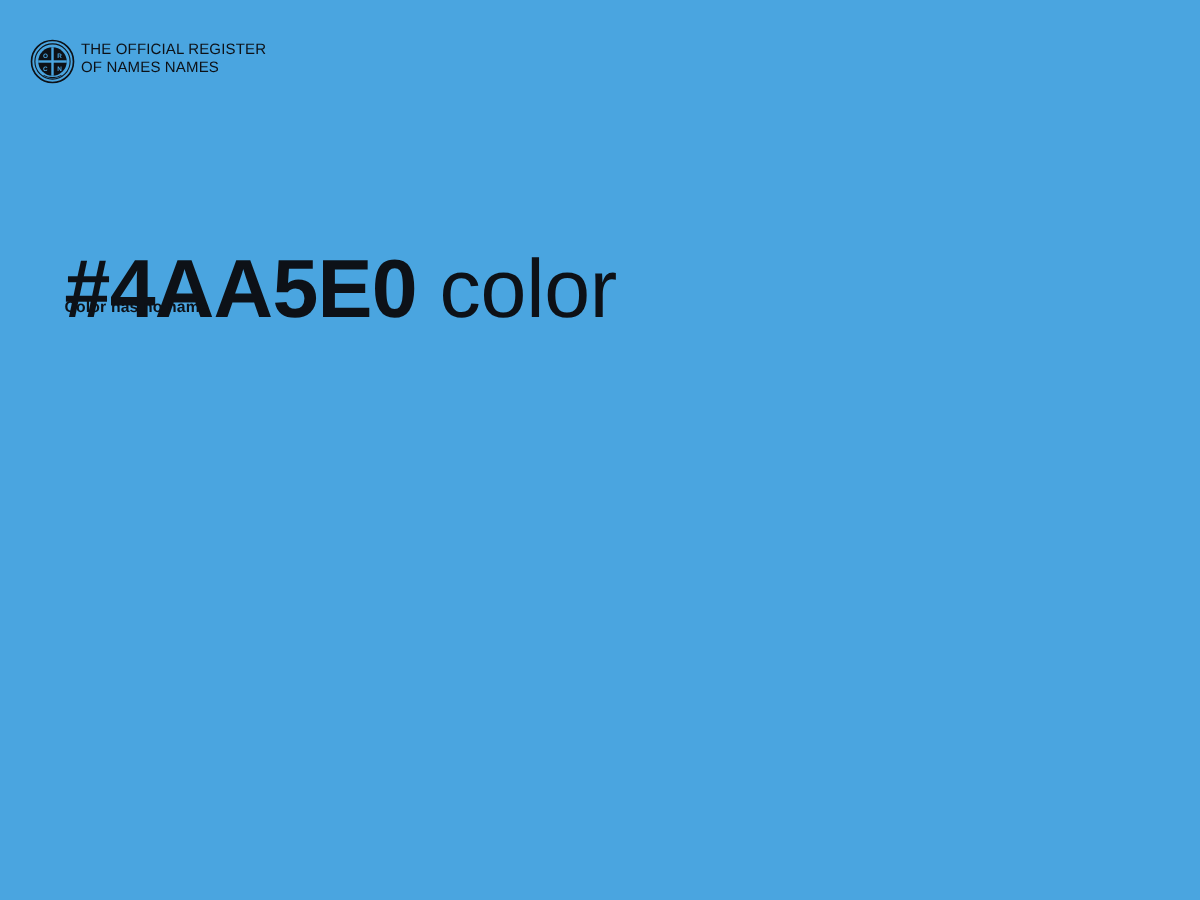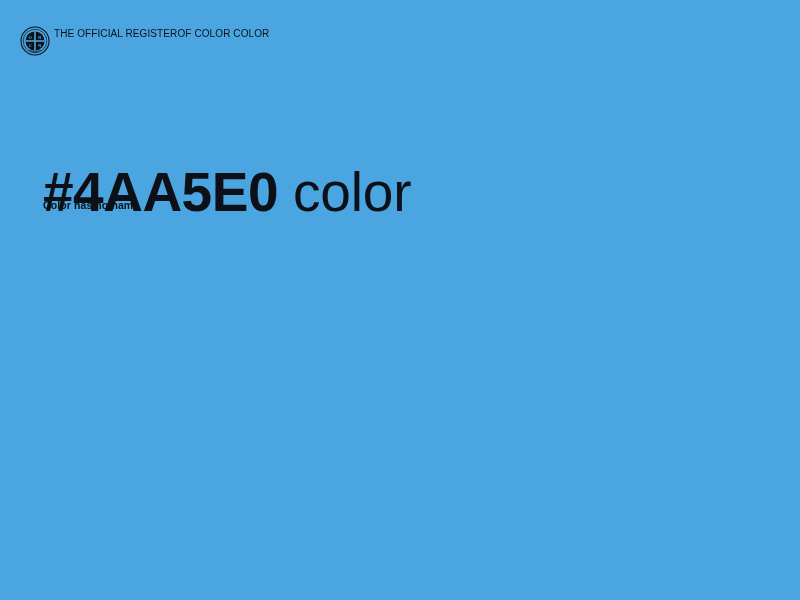--- a/index.html
+++ b/index.html
@@ -35,21 +35,21 @@
   .brand-emblem {
     width: 30px;
     height: 30px;
     flex: 0 0 30px;
     display: block;
     margin-top: 0px;
   }
 
   .brand-words {
     display: flex;
-    flex-direction: row;
+    flex-direction: column;
     justify-content: center;
     margin-top: 2px;
   }
 
   .brand-line {
     font-family: "Liberation Sans", sans-serif;
     font-size: 10px;
     line-height: 11.5px;
     letter-spacing: 0.1px;
     color: #0d1117;
@@ -114,21 +114,21 @@
         <text x="39.5" y="25.6" font-family="Liberation Sans, sans-serif" font-size="8.5" font-weight="700" fill="#4aa5e0" text-anchor="middle">R</text>
         <text x="20.5" y="42.6" font-family="Liberation Sans, sans-serif" font-size="8.5" font-weight="700" fill="#4aa5e0" text-anchor="middle">C</text>
         <text x="39.5" y="42.6" font-family="Liberation Sans, sans-serif" font-size="8.5" font-weight="700" fill="#4aa5e0" text-anchor="middle">N</text>
 
         <path d="M18 48.5 q12 6 24 0" fill="none" stroke="#0d1117" stroke-width="1.4"></path>
       </svg>
     </span>
 
     <span class="brand-words">
       <span class="brand-line">THE OFFICIAL REGISTER</span>
-      <span class="brand-line">OF COLOR COLOR</span>
+      <span class="brand-line">OF NAMES NAMES</span>
     </span>
 
   </div>
 
   <h1 class="headline"><span class="hex">#4AA5E0</span><span class="word"> color</span></h1>
 
   <div class="subtitle">Color has no name</div>
 
 </div>
 

